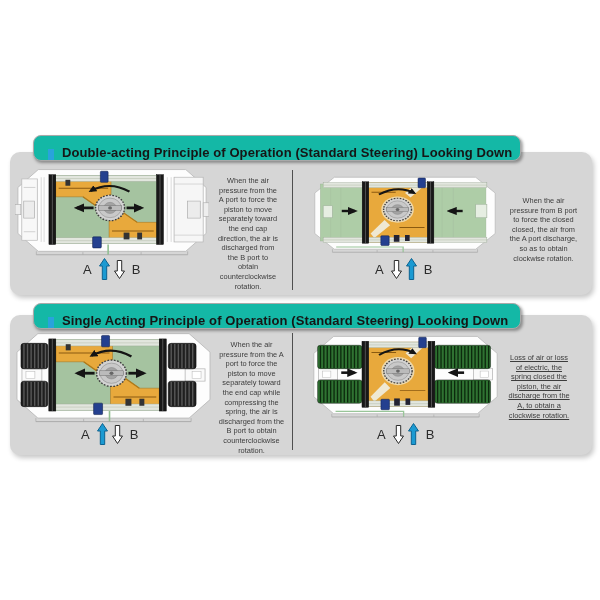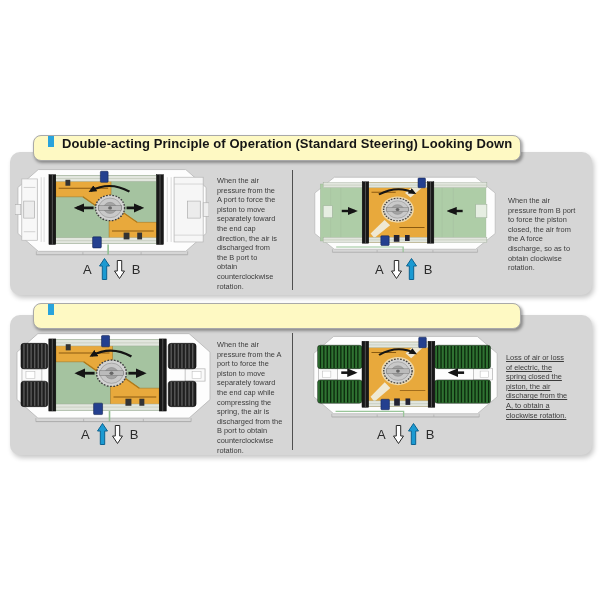--- a/index.html
+++ b/index.html
@@ -1,28 +1,28 @@
 <!DOCTYPE html>
 <html><head>
 <meta charset="utf-8">
 <style>
   html,body{margin:0;padding:0;}
   body{width:600px;height:600px;background:#fff;font-family:"Liberation Sans",sans-serif;position:relative;overflow:hidden;}
-  .bar{position:absolute;left:33px;width:488px;height:26px;background:#fef9c3;border:1px solid #a9a9a9;border-radius:8px;box-shadow:1.5px 2px 3px rgba(0,0,0,.35);display:flex;align-items:flex-start;z-index:3;box-sizing:border-box;}
+  .bar{position:absolute;left:33px;width:488px;height:26px;background:#14b8a6;border:1px solid #a9a9a9;border-radius:8px;box-shadow:1.5px 2px 3px rgba(0,0,0,.35);display:flex;align-items:flex-end;z-index:3;box-sizing:border-box;}
   .bullet{width:6px;height:11px;background:#29a3dc;margin-left:14px;margin-right:8px;}
   .bar h2{font-size:13px;margin:0;color:#161616;letter-spacing:.1px;font-weight:bold;}
   .panel{position:absolute;left:10px;width:582px;background:#d6d6d6;border-radius:10px;box-shadow:2px 3px 5px rgba(0,0,0,.22);z-index:1;}
   .act{position:absolute;z-index:2;}
   .ports{position:absolute;display:flex;align-items:center;z-index:2;height:22px;}
   .ports .lbl{font-size:13px;color:#2b2b2b;}
   .ports .arr{display:flex;align-items:center;}
   .ports .a-lbl{margin-right:7px;}
   .ports .b-lbl{margin-left:7px;}
   .ports .arr2{margin-left:4px;}
-  .desc{position:absolute;font-size:7.4px;line-height:9.6px;color:#3c3c3c;z-index:2;}
+  .desc{position:absolute;font-size:7.4px;line-height:9.6px;color:#3c3c3c;z-index:2;text-align:center;}
   .divider{position:absolute;width:1px;background:#4f4f4f;z-index:2;}
 </style>
 </head>
 <body>
 
 <div class="bar" style="top:135px">
   <span class="bullet"></span>
   <h2>Double-acting Principle of Operation (Standard Steering) Looking Down</h2>
 </div>
 <div class="panel" id="panel1" style="top:152px;height:143px;"></div>
@@ -136,24 +136,25 @@
         <polygon points="5.5,18.5 10.5,11 7.7,11 7.7,0.5 3.3,0.5 3.3,11 0.5,11" fill="#ffffff" stroke="#2a2a2a" stroke-width="1" stroke-linejoin="round"></polygon>
       </svg>
     </span>
   <span class="arr arr2">
       <svg width="11" height="22" viewBox="0 0 11 22">
         <polygon points="5.5,0.5 10.5,8 7.7,8 7.7,21.5 3.3,21.5 3.3,8 0.5,8" fill="#1b9ad2" stroke="#0d6391" stroke-width="1" stroke-linejoin="round"></polygon>
       </svg>
     </span>
   <span class="lbl b-lbl">B</span>
 </div>
-<div class="desc" style="left:508px;top:196px;width:71px;">When the air pressure from B port to force the piston closed, the air from the A force discharge, so as to obtain clockwise rotation.</div>
+<div class="desc" style="left:508px;top:196px;width:71px;">When the air pressure from B port to force the closed closed, the air from the A port discharge, so as to obtain clockwise rotation.</div>
 
 <div class="bar" style="top:303px">
   <span class="bullet"></span>
+  <h2>Single Acting Principle of Operation (Standard Steering) Looking Down</h2>
 </div>
 <div class="panel" id="panel2" style="top:315px;height:140px;"></div>
 
 <svg class="act" viewBox="0 0 200 108" preserveAspectRatio="none" style="left:14px;top:331px;width:199px;height:95px;" id="a3">
     <defs>
       <marker id="ma3" viewBox="0 0 10 10" refX="7" refY="5" markerWidth="3.4" markerHeight="3.4" orient="auto">
         <path d="M0,0L10,5L0,10Z" fill="#141414"></path>
       </marker>
     </defs>
     <path d="M24,3 H176 L197,24 V78 L176,99 H24 L3,78 V24 Z" fill="#fdfdfd" stroke="#b8b8b8" stroke-width="0.9"></path>

